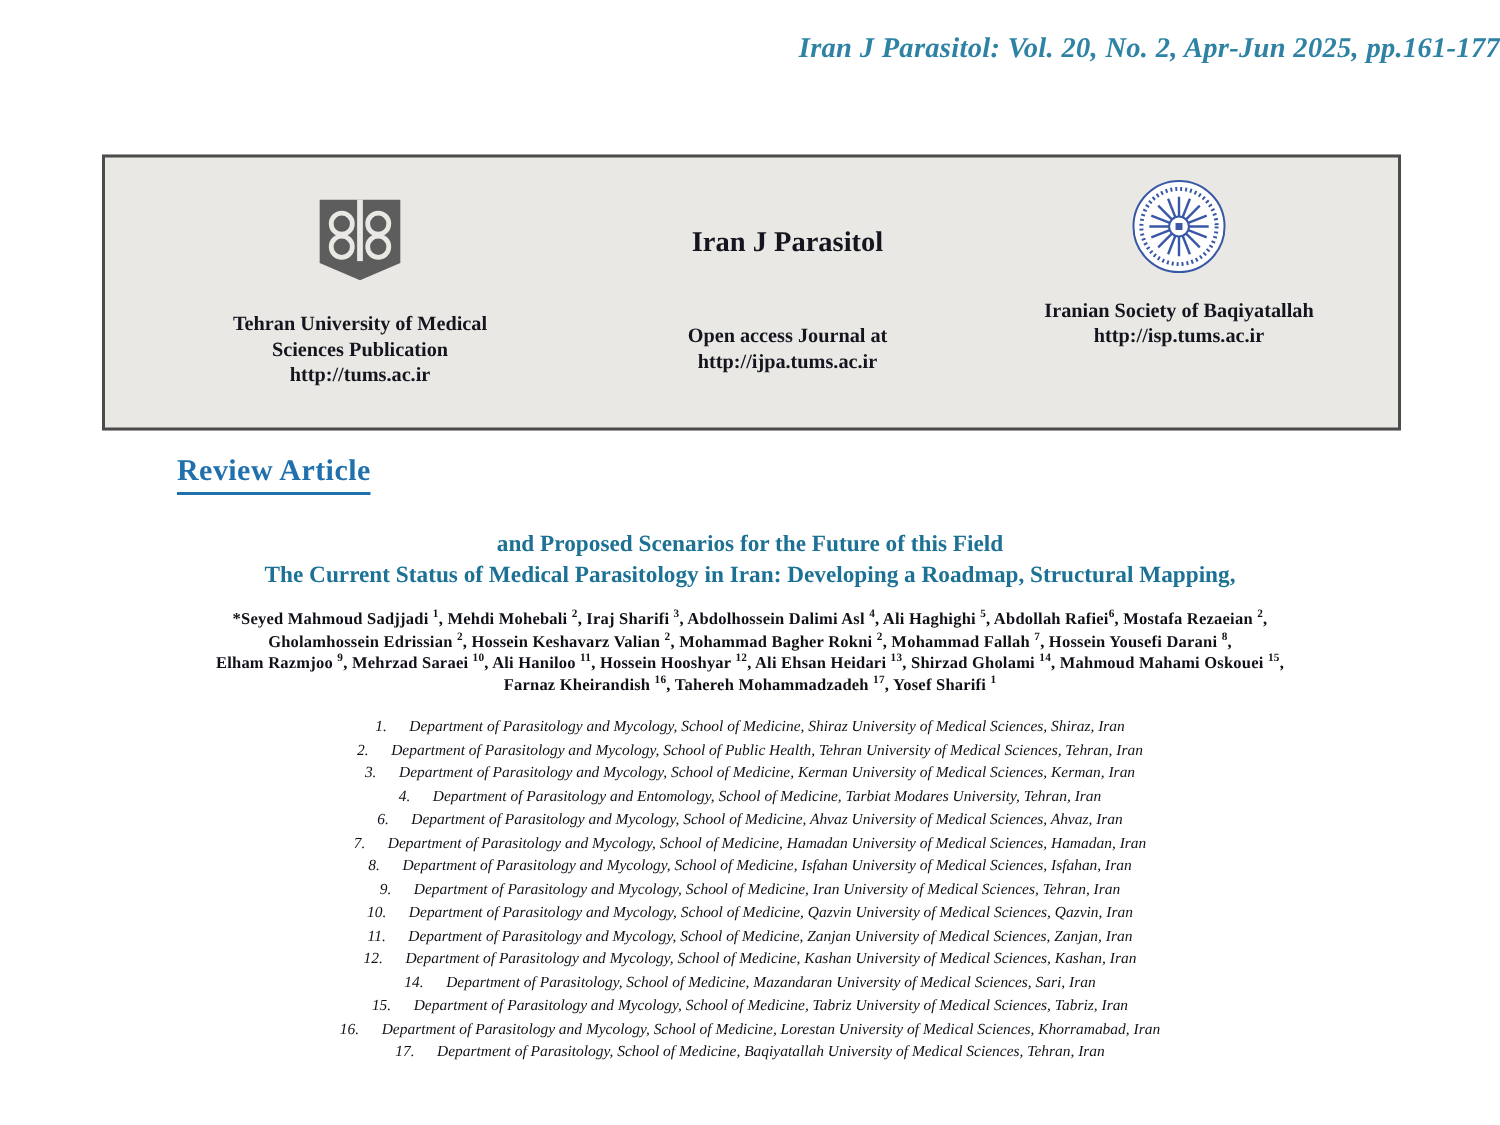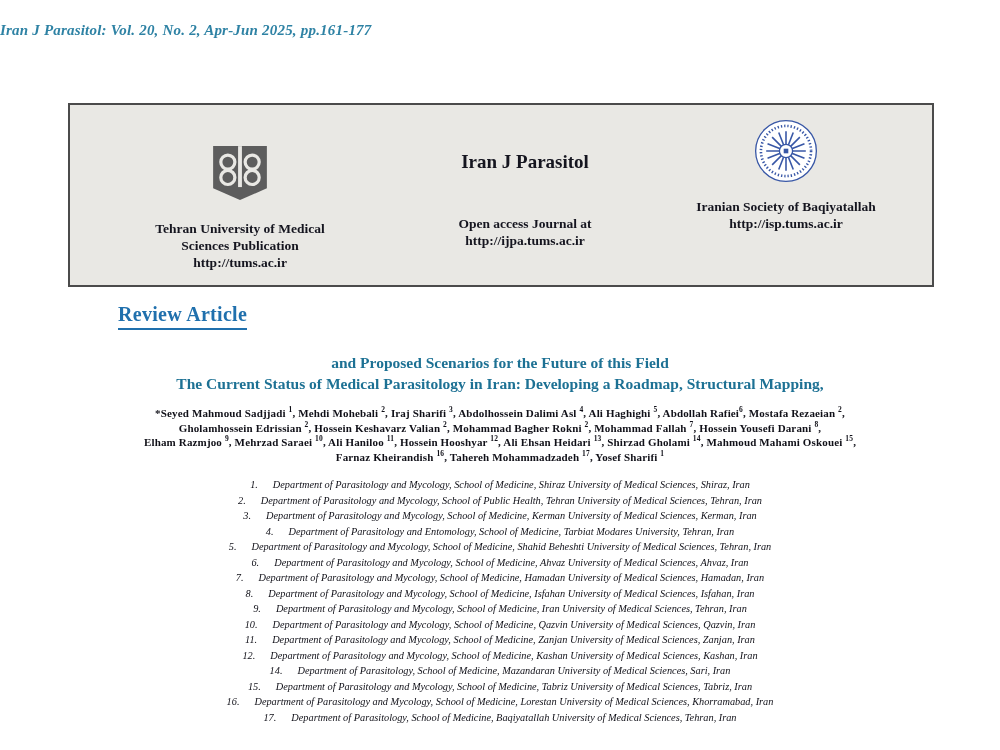--- a/index.html
+++ b/index.html
@@ -1,29 +1,29 @@
 <!DOCTYPE html>
 <html><head>
 <meta charset="utf-8">
 <style>
   html,body{margin:0;padding:0;background:#ffffff;}
   .page{
     position:relative;width:1000px;height:750px;background:#ffffff;overflow:hidden;
     font-family:"Liberation Serif","DejaVu Serif",serif;
   }
   .journal-header{
-    position:absolute;top:22px;left:0;right:0;text-align:left;
-    font-size:15px;font-style:italic;font-weight:bold;color:#2e82a4;letter-spacing:.2px;
+    position:absolute;top:22px;left:0;right:0;text-align:right;
+    font-size:19px;font-style:italic;font-weight:bold;color:#2e82a4;letter-spacing:.2px;
   }
   .banner{
     position:absolute;left:68px;top:103px;width:862px;height:180px;
     background:#e9e8e4;border:2px solid #4b4b4b;display:flex;
   }
   .banner-col{display:flex;flex-direction:column;align-items:center;text-align:center;}
-  .banner-left{width:340px;padding-top:35px;}
+  .banner-left{width:340px;padding-top:22px;}
   .banner-center{width:230px;padding-top:46px;gap:20px;}
   .banner-right{flex:1;padding-top:13px;}
   .banner-text{font-size:13.5px;font-weight:bold;color:#15151f;line-height:17px;}
   .banner-left .banner-text{margin-top:14px;}
   .banner-center .journal-name{font-size:19px;font-weight:bold;color:#15151f;}
   .banner-center .banner-text{margin-top:22px;}
   .banner-right .banner-text{margin-top:14px;}
   .tums-logo{width:64px;height:66px;}
   .isp-logo{width:66px;height:66px;}
   .review-label{
@@ -116,21 +116,20 @@
       <div class="author-line">Gholamhossein Edrissian <sup>2</sup>, Hossein Keshavarz Valian <sup>2</sup>, Mohammad Bagher Rokni <sup>2</sup>, Mohammad Fallah <sup>7</sup>, Hossein Yousefi Darani <sup>8</sup>,</div>
       <div class="author-line">Elham Razmjoo <sup>9</sup>, Mehrzad Saraei <sup>10</sup>, Ali Haniloo <sup>11</sup>, Hossein Hooshyar <sup>12</sup>, Ali Ehsan Heidari <sup>13</sup>, Shirzad Gholami <sup>14</sup>, Mahmoud Mahami Oskouei <sup>15</sup>,</div>
       <div class="author-line">Farnaz Kheirandish <sup>16</sup>, Tahereh Mohammadzadeh <sup>17</sup>, Yosef Sharifi <sup>1</sup></div>
     </div>
 
   <div class="affiliations">
       <div class="affil-line"><span class="affil-num">1.</span><span>Department of Parasitology and Mycology, School of Medicine, Shiraz University of Medical Sciences, Shiraz, Iran</span></div>
       <div class="affil-line"><span class="affil-num">2.</span><span>Department of Parasitology and Mycology, School of Public Health, Tehran University of Medical Sciences, Tehran, Iran</span></div>
       <div class="affil-line"><span class="affil-num">3.</span><span>Department of Parasitology and Mycology, School of Medicine, Kerman University of Medical Sciences, Kerman, Iran</span></div>
       <div class="affil-line"><span class="affil-num">4.</span><span>Department of Parasitology and Entomology, School of Medicine, Tarbiat Modares University, Tehran, Iran</span></div>
-      <div class="affil-line"><span class="affil-num">5.</span><span>Department of Parasitology and Mycology, School of Medicine, Shahid Beheshti University of Medical Sciences, Tehran, Iran</span></div>
       <div class="affil-line"><span class="affil-num">6.</span><span>Department of Parasitology and Mycology, School of Medicine, Ahvaz University of Medical Sciences, Ahvaz, Iran</span></div>
       <div class="affil-line"><span class="affil-num">7.</span><span>Department of Parasitology and Mycology, School of Medicine, Hamadan University of Medical Sciences, Hamadan, Iran</span></div>
       <div class="affil-line"><span class="affil-num">8.</span><span>Department of Parasitology and Mycology, School of Medicine, Isfahan University of Medical Sciences, Isfahan, Iran</span></div>
       <div class="affil-line"><span class="affil-num">9.</span><span>Department of Parasitology and Mycology, School of Medicine, Iran University of Medical Sciences, Tehran, Iran</span></div>
       <div class="affil-line"><span class="affil-num">10.</span><span>Department of Parasitology and Mycology, School of Medicine, Qazvin University of Medical Sciences, Qazvin, Iran</span></div>
       <div class="affil-line"><span class="affil-num">11.</span><span>Department of Parasitology and Mycology, School of Medicine, Zanjan University of Medical Sciences, Zanjan, Iran</span></div>
       <div class="affil-line"><span class="affil-num">12.</span><span>Department of Parasitology and Mycology, School of Medicine, Kashan University of Medical Sciences, Kashan, Iran</span></div>
       <div class="affil-line"><span class="affil-num">14.</span><span>Department of Parasitology, School of Medicine, Mazandaran University of Medical Sciences, Sari, Iran</span></div>
       <div class="affil-line"><span class="affil-num">15.</span><span>Department of Parasitology and Mycology, School of Medicine, Tabriz University of Medical Sciences, Tabriz, Iran</span></div>
       <div class="affil-line"><span class="affil-num">16.</span><span>Department of Parasitology and Mycology, School of Medicine, Lorestan University of Medical Sciences, Khorramabad, Iran</span></div>

